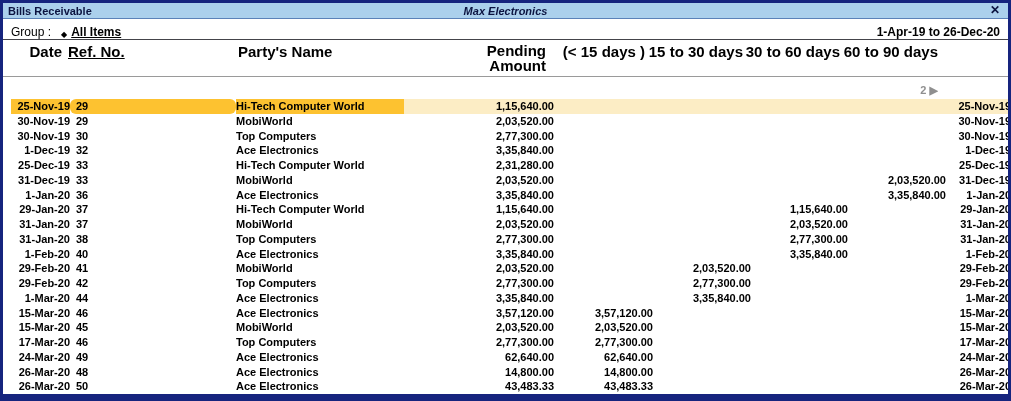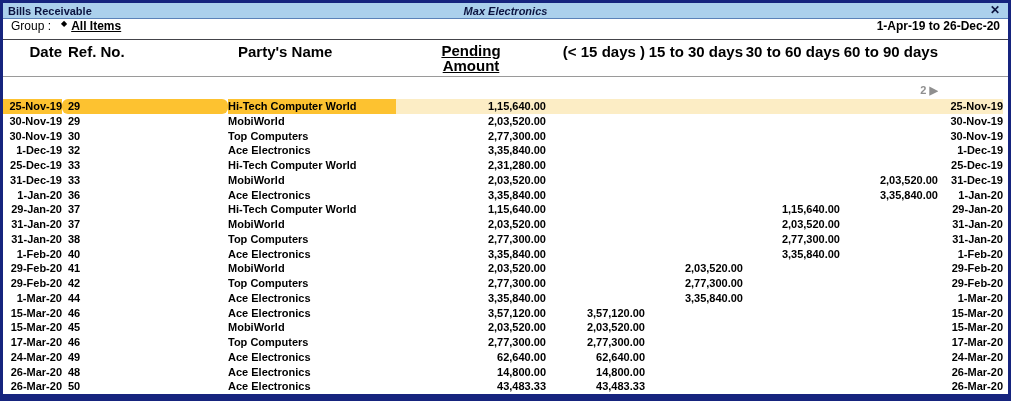--- a/index.html
+++ b/index.html
@@ -22,21 +22,21 @@
   .titlebar .tcenter{position:absolute;left:0;right:0;text-align:center;font-style:italic;}
   .titlebar .tclose{
     position:absolute;right:6px;top:0;height:16px;line-height:15px;
     font-size:12px;color:#0b1340;cursor:pointer;padding:0 2px;
   }
 
   
   .groupbar{
     box-sizing:border-box;height:21px;background:#fff;
     border-bottom:1px solid #44444a;
-    display:flex;align-items:flex-start;font-size:12px;color:#000;
+    display:flex;align-items:flex-end;font-size:12px;color:#000;
     padding:0 8px;position:relative;
   }
   .groupbar .glabel{font-weight:normal;}
   .groupbar .diamond{font-size:8px;margin:0 4px 0 10px;}
   .groupbar .gvalue{font-weight:bold;text-decoration:underline;}
   .groupbar .period{
     position:absolute;right:8px;font-weight:bold;font-size:12px;
   }
 
   
@@ -45,33 +45,33 @@
     grid-template-columns:59px 166px 168px 150px 99px 98px 97px 98px 65px;
   }
   .grid > span{overflow:hidden;white-space:nowrap;}
 
   
   .thead{
     box-sizing:border-box;height:37px;border-bottom:1px solid #9a9a9a;
     font-size:15px;font-weight:bold;color:#000;padding-top:3px;
   }
   .thead .r{text-align:right;}
-  .thead .h-ref{padding-left:6px;}
+  .thead .h-ref{padding-left:6px;text-decoration:underline;}
   .thead .h-party{padding-left:10px;}
-  .thead .h-pending{text-align:center;white-space:pre-line;line-height:15px;text-decoration:underline;}
+  .thead .h-pending{text-align:right;white-space:pre-line;line-height:15px;}
 
   
   .indicator{height:22px;align-items:end;}
   .indicator .pager{
     grid-column:8;text-align:right;color:#8f8f8f;font-size:11px;
     font-weight:bold;padding-bottom:2px;cursor:pointer;
   }
 
   
-  .rows{flex:1;overflow:hidden;}
+  .rows{flex:1;overflow:hidden;margin-left:8px;}
   .row{
     height:14.75px;line-height:14.75px;font-size:11px;font-weight:bold;color:#000;
     cursor:pointer;
   }
   .row .c{display:block;height:100%;}
   .row .date{text-align:right;}
   .row .ref{padding-left:6px;box-sizing:border-box;border-radius:6px;}
   .row .num{text-align:right;}
   .row .due{text-align:right;}
   .row.sel .date,.row.sel .ref,.row.sel .party{background:#fdc230;}

